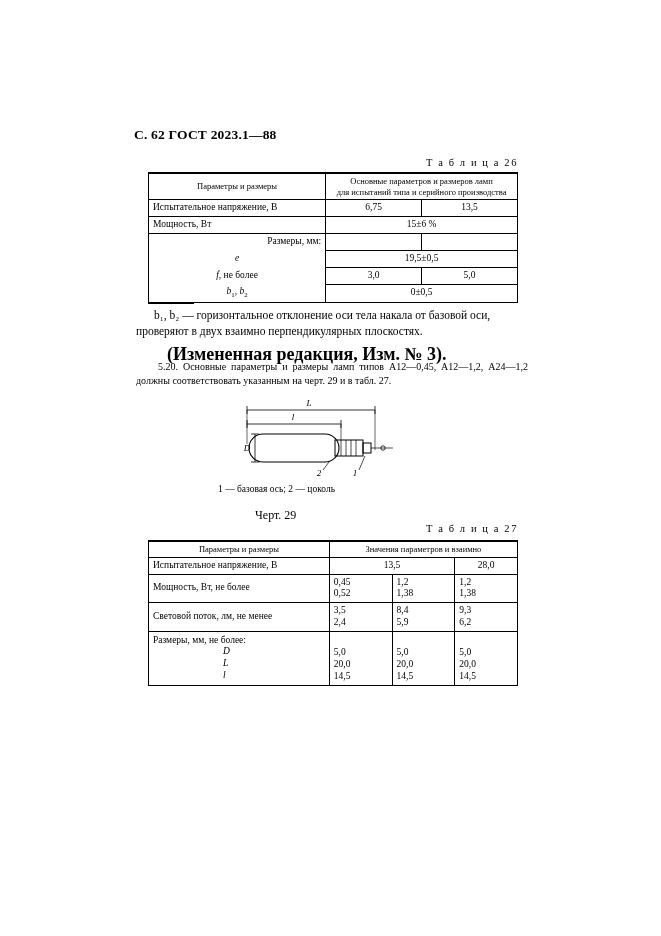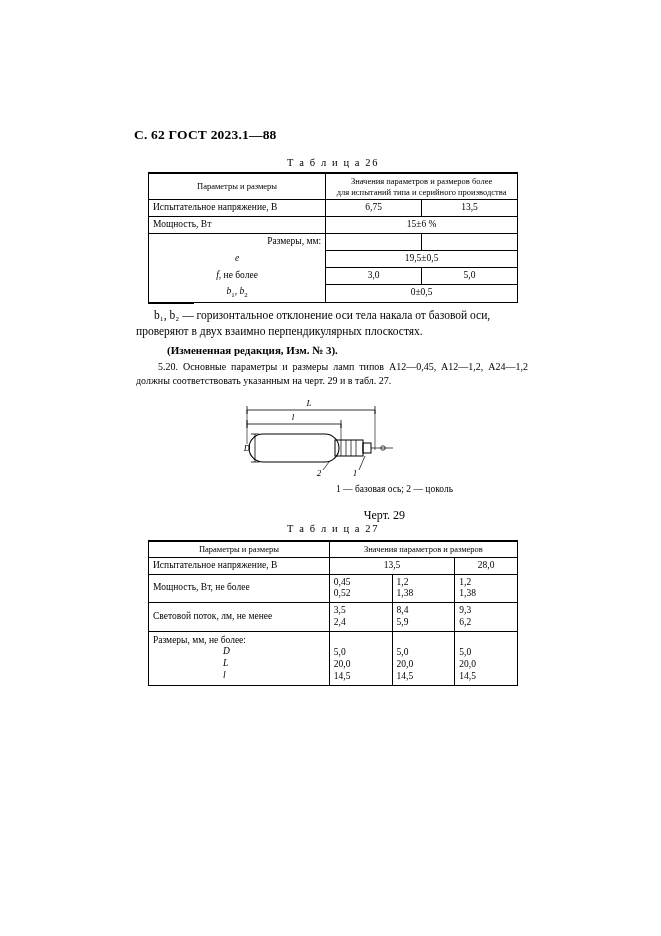--- a/index.html
+++ b/index.html
@@ -27,21 +27,21 @@
     top: 127px;
     font-size: 13.5px;
     font-weight: bold;
     letter-spacing: 0.2px;
   }
   .page-header .pg {
     font-weight: bold;
   }
   .tbl-caption {
     font-size: 10.5px;
-    text-align: center;
+    text-align: right;
     letter-spacing: 1.6px;
   }
 
   
   .t26-wrap {
     position: absolute;
     left: 148px;
     top: 157px;
     width: 370px;
   }
@@ -87,21 +87,21 @@
     width: 390px;
     font-size: 11.5px;
     line-height: 1.35;
     text-align: justify;
   }
   .note .ind { display: inline-block; width: 18px; }
   .para-bold {
     position: absolute;
     left: 167px;
     top: 344px;
-    font-size: 11px;
+    font-size: 18px;
     font-weight: bold;
   }
   .para1 {
     position: absolute;
     left: 136px;
     top: 360px;
     width: 392px;
     font-size: 10px;
     line-height: 1.38;
     text-align: justify;
@@ -111,32 +111,32 @@
   
   .figure {
     position: absolute;
     left: 225px;
     top: 398px;
     width: 210px;
     height: 78px;
   }
   .fig-caption {
     position: absolute;
-    left: 203px;
+    left: 218px;
     top: 484px;
     width: 250px;
-    text-align: right;
+    text-align: left;
     font-size: 9.5px;
   }
   .fig-num {
     position: absolute;
     left: 255px;
     top: 508px;
     width: 150px;
-    text-align: right;
+    text-align: left;
     font-size: 12px;
   }
 
   
   .t27-cap {
     position: absolute;
     left: 148px;
     top: 523px;
     width: 370px;
   }
@@ -180,21 +180,21 @@
     <table class="doc">
       <colgroup>
         <col style="width:48%">
         <col style="width:26%">
         <col style="width:26%">
       </colgroup>
       <tbody>
         <tr>
           <td class="hdr-cell outer-top" rowspan="1">Параметры и размеры</td>
           <td class="hdr-cell outer-top" colspan="2">
-            <div>Значения параметров и размеров более</div>
+            <div>Основные параметров и размеров ламп</div>
             <div>для испытаний типа и серийного производства</div>
           </td>
         </tr>
         <tr>
           <td class="row-label">Испытательное напряжение, В</td>
           <td class="c-center">6,75</td>
           <td class="c-center">13,5</td>
         </tr>
         <tr>
           <td class="row-label">Мощность, Вт</td>
@@ -286,21 +286,21 @@
     <table class="doc">
       <colgroup>
         <col style="width:49%">
         <col style="width:17%">
         <col style="width:17%">
         <col style="width:17%">
       </colgroup>
       <tbody>
         <tr>
           <td class="hdr-cell outer-top">Параметры и размеры</td>
-          <td class="hdr-cell outer-top" colspan="3">Значения параметров и размеров</td>
+          <td class="hdr-cell outer-top" colspan="3">Значения параметров и взаимно</td>
         </tr>
         <tr>
           <td class="row-label">Испытательное напряжение, В</td>
           <td class="c-center" colspan="2">13,5</td>
           <td class="c-center">28,0</td>
         </tr>
         <tr>
           <td class="row-label">Мощность, Вт, не более</td>
           <td class="multi">0,45<br>0,52</td>
           <td class="multi">1,2<br>1,38</td>

